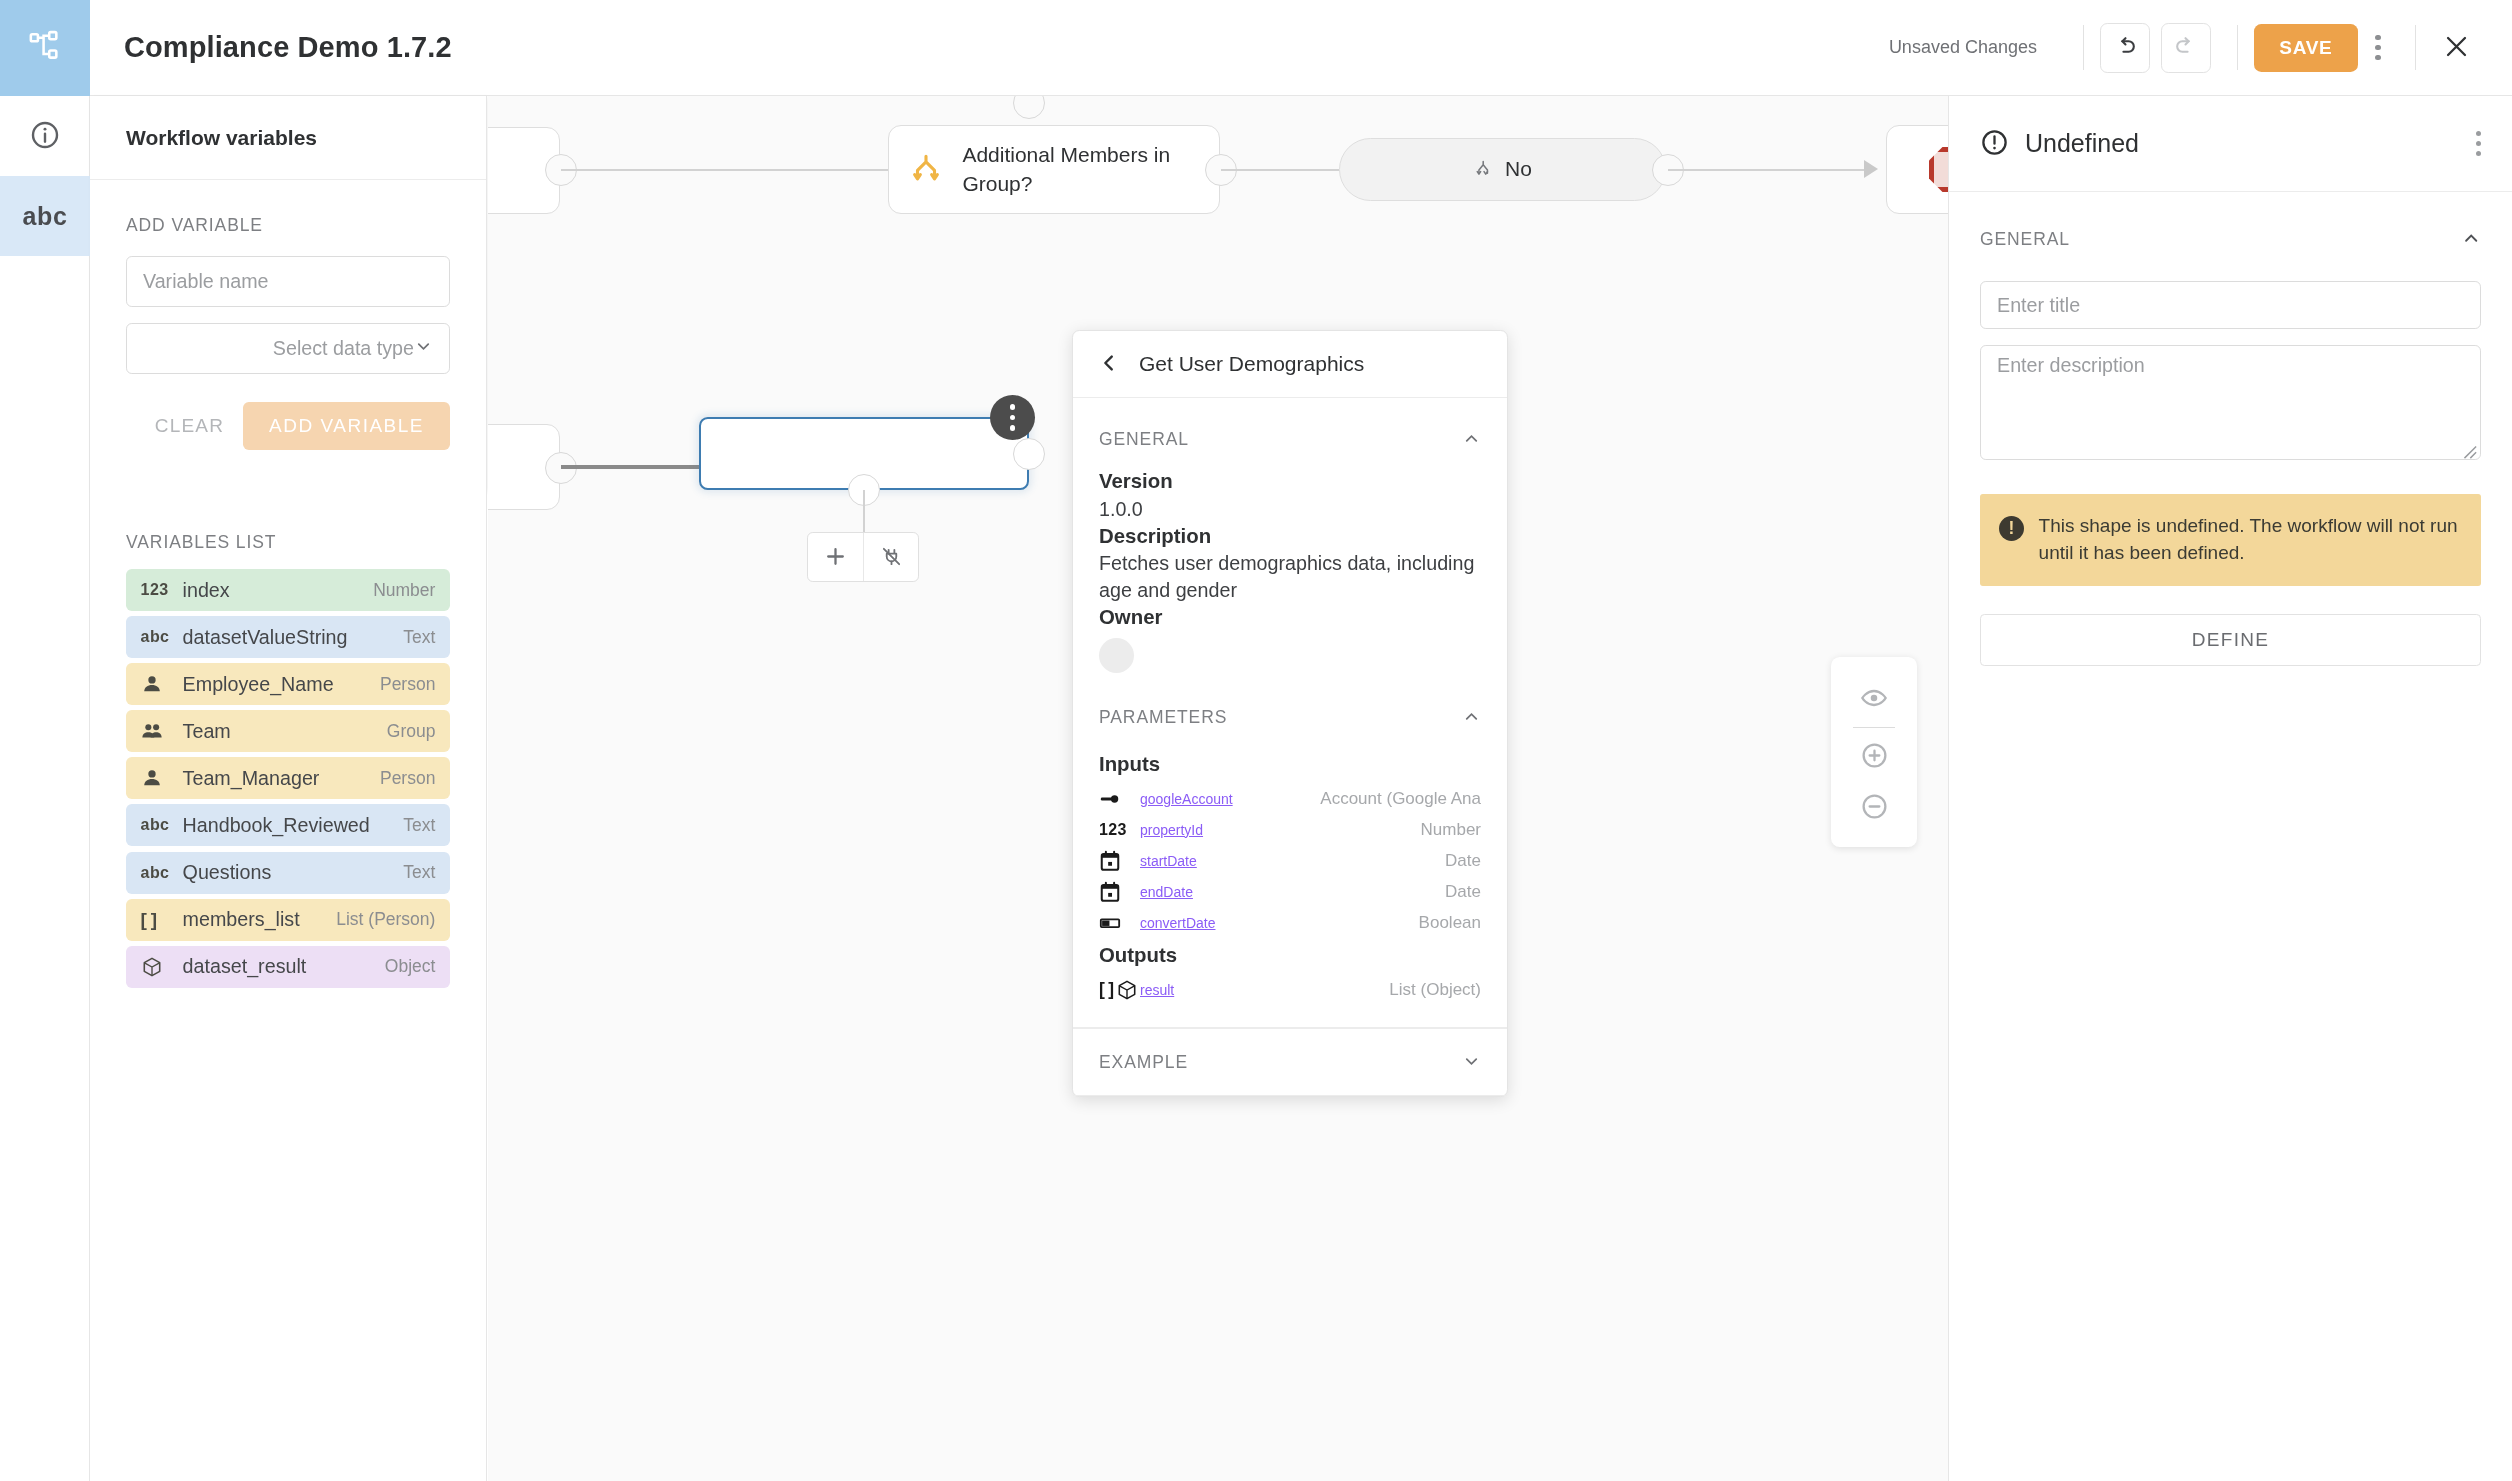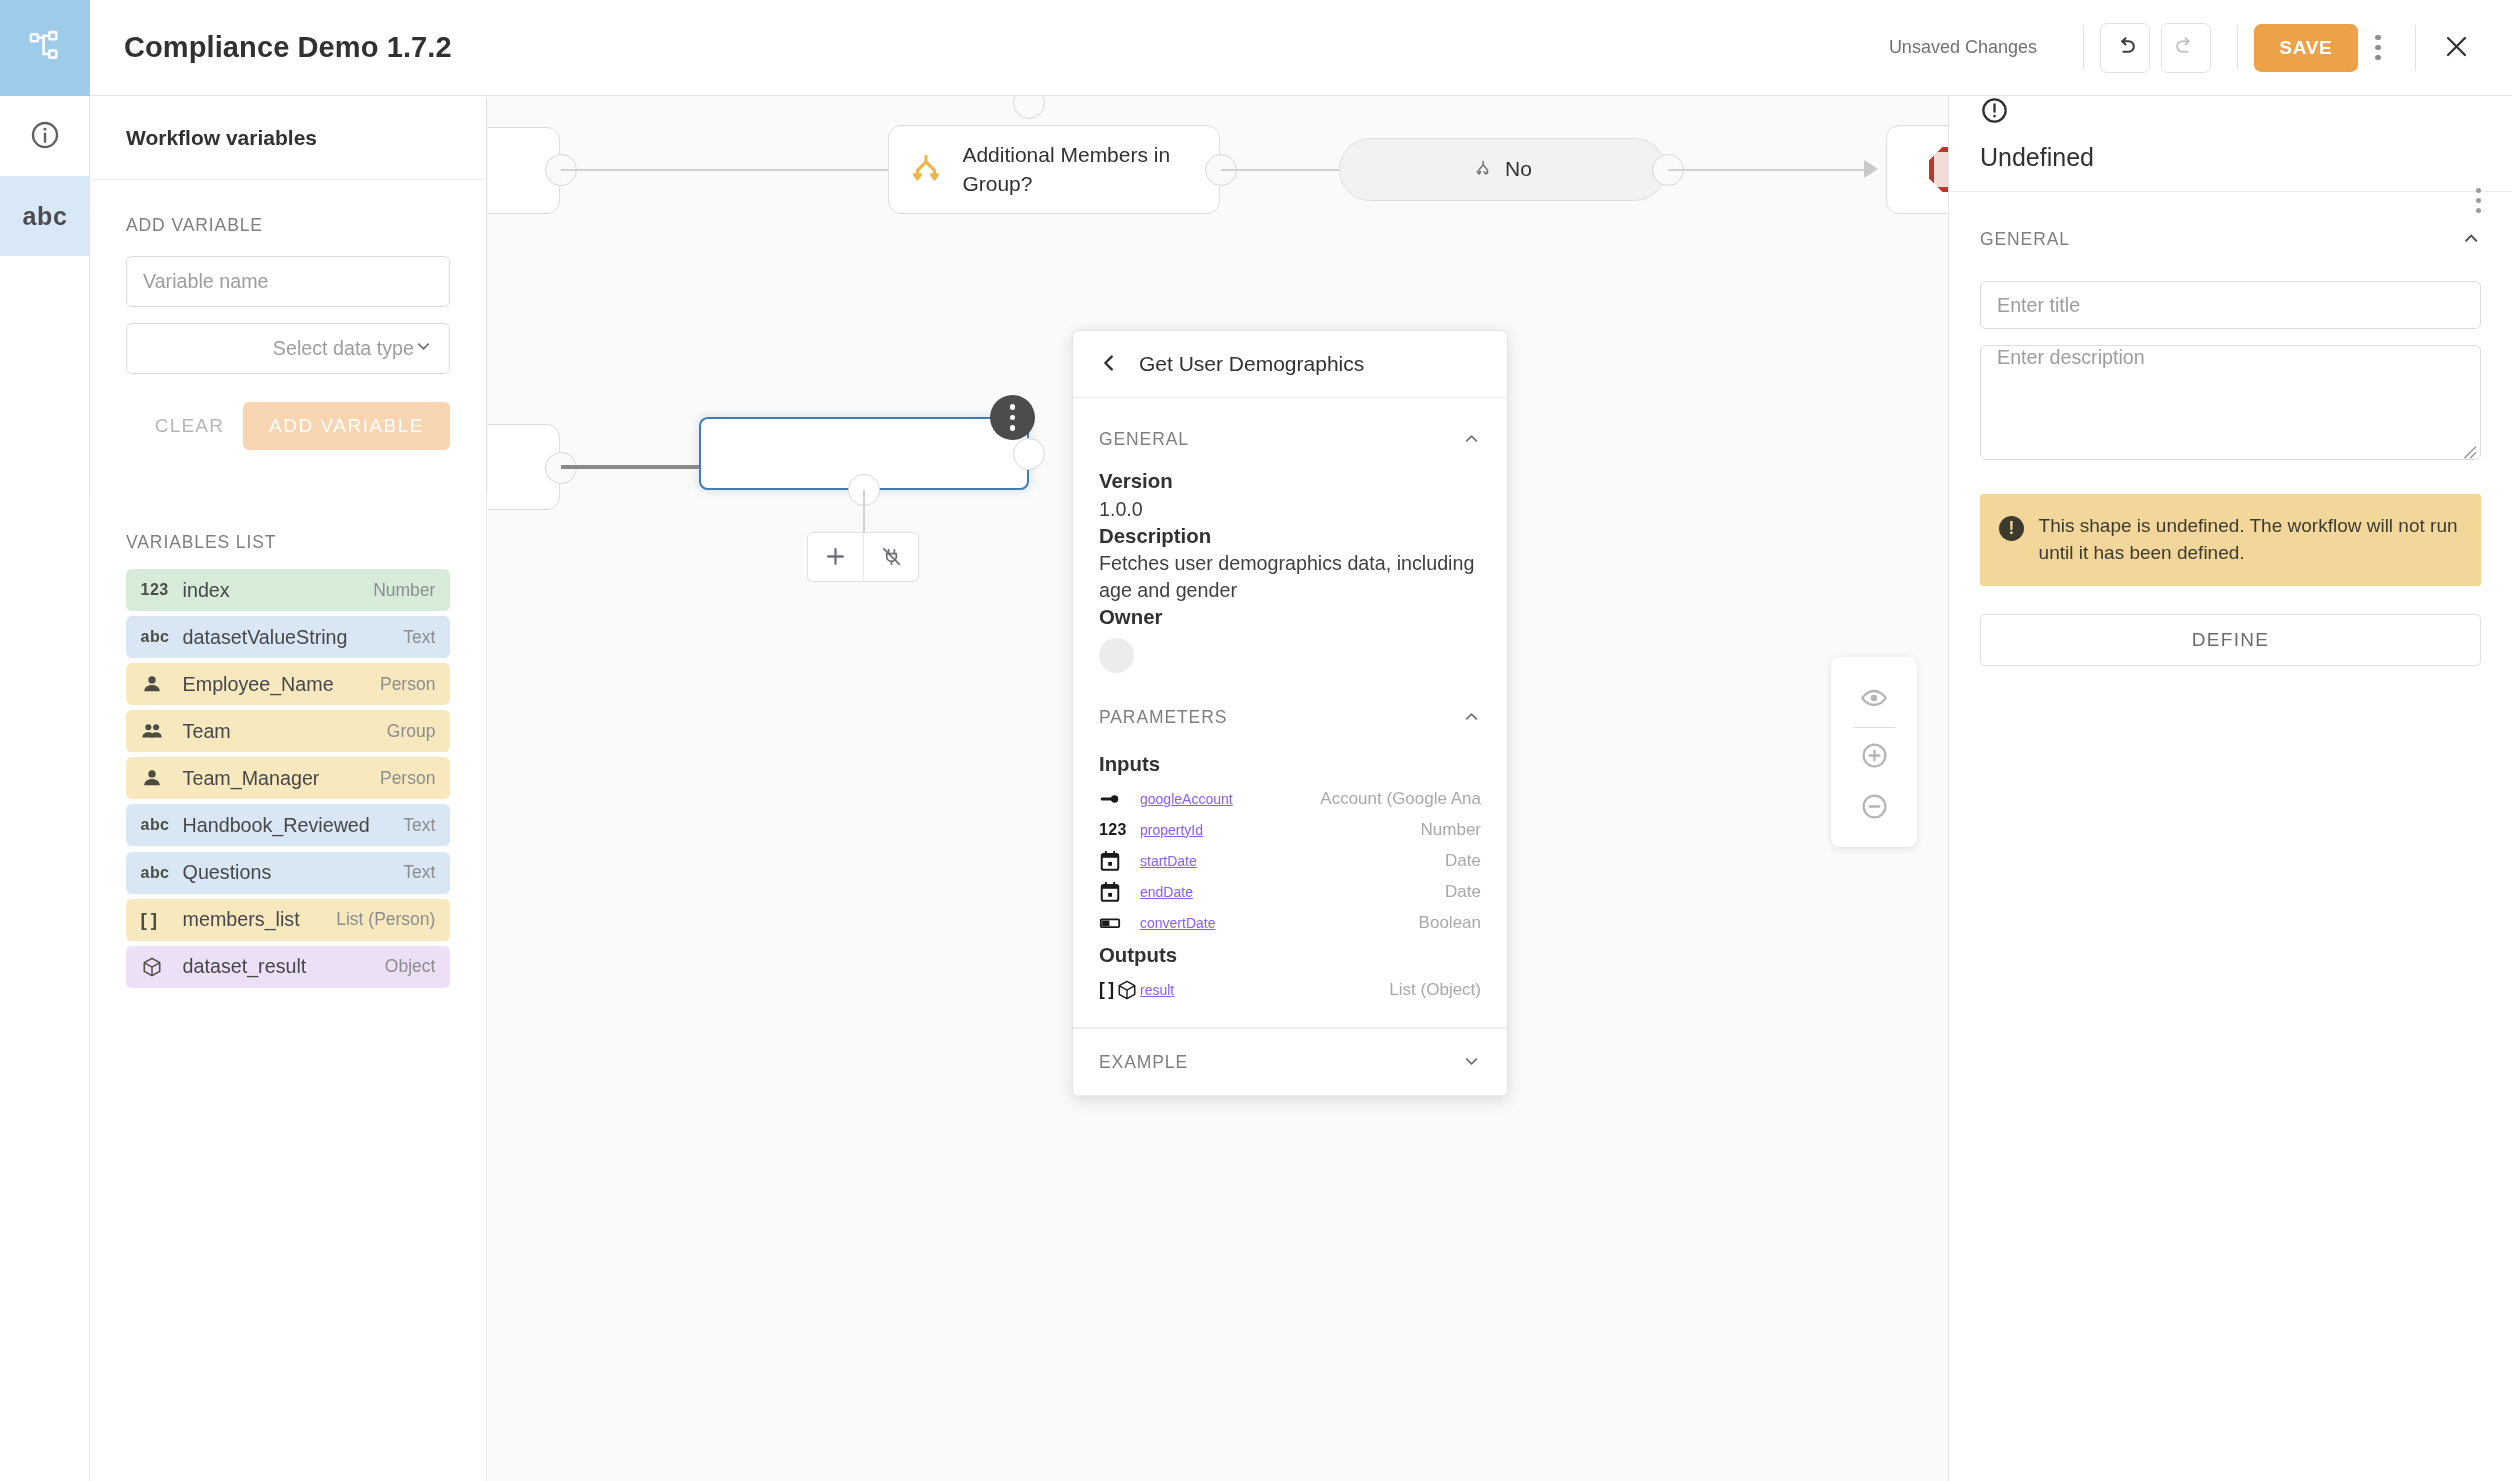--- a/index.html
+++ b/index.html
@@ -189,39 +189,39 @@
     border-radius: 2.9px; display: flex; align-items: center; justify-content: center;
     font-size: 19px; font-weight: bold; letter-spacing: 1.3px;
   }
 
   
   .rightpanel {
     position: absolute; top: 96px; right: 0; width: 564px; height: 1385px;
     background: #fff; border-left: 1.5px solid #e6e6e6;
   }
   .rp-head {
-    height: 96px; display: flex; padding: 0 31px;
-    border-bottom: 1.5px solid #ececec; gap: 16px; flex-direction: column;
+    height: 96px; display: flex; align-items: center; padding: 0 31px;
+    border-bottom: 1.5px solid #ececec; gap: 16px;
   }
   .rp-title { font-size: 25px; color: #2f3133; }
   .rp-kebab { margin-left: auto; display: flex; flex-direction: column; gap: 5.1px; align-items: center; }
   .rp-kebab i { width: 5.1px; height: 5.1px; border-radius: 50%; background: #9a9c9f; }
   .rp-sect {
     display: flex; align-items: center; justify-content: space-between;
     padding: 36px 31px 0 31px;
   }
   .rp-sect .lbl { font-size: 17.5px; color: #7d7f83; letter-spacing: 0.9px; }
   .rp-input {
     margin: 31px 31px 0 31px; height: 48px; border: 1.5px solid #dcdcdc;
     border-radius: 5.8px; display: flex; align-items: center; padding: 0 16px;
     font-size: 19.7px; color: #9b9da0;
   }
   .rp-textarea {
     margin: 16px 31px 0 31px; height: 115px; border: 1.5px solid #dcdcdc;
-    border-radius: 5.8px; padding: 0 16px; font-size: 19.7px; color: #9b9da0;
+    border-radius: 5.8px; padding: 8px 16px; font-size: 19.7px; color: #9b9da0;
     position: relative;
   }
   .resize-grip {
     position: absolute; right: 2.9px; bottom: 2.9px; width: 14.6px; height: 14.6px;
   }
   .warn-box {
     margin: 34px 31px 0 31px; background: #f3d79a; border-radius: 2.9px;
     display: flex; gap: 14.6px; padding: 19px 19px;
   }
   .warn-box .wtxt { font-size: 19px; color: #3b3b33; line-height: 1.4; }

